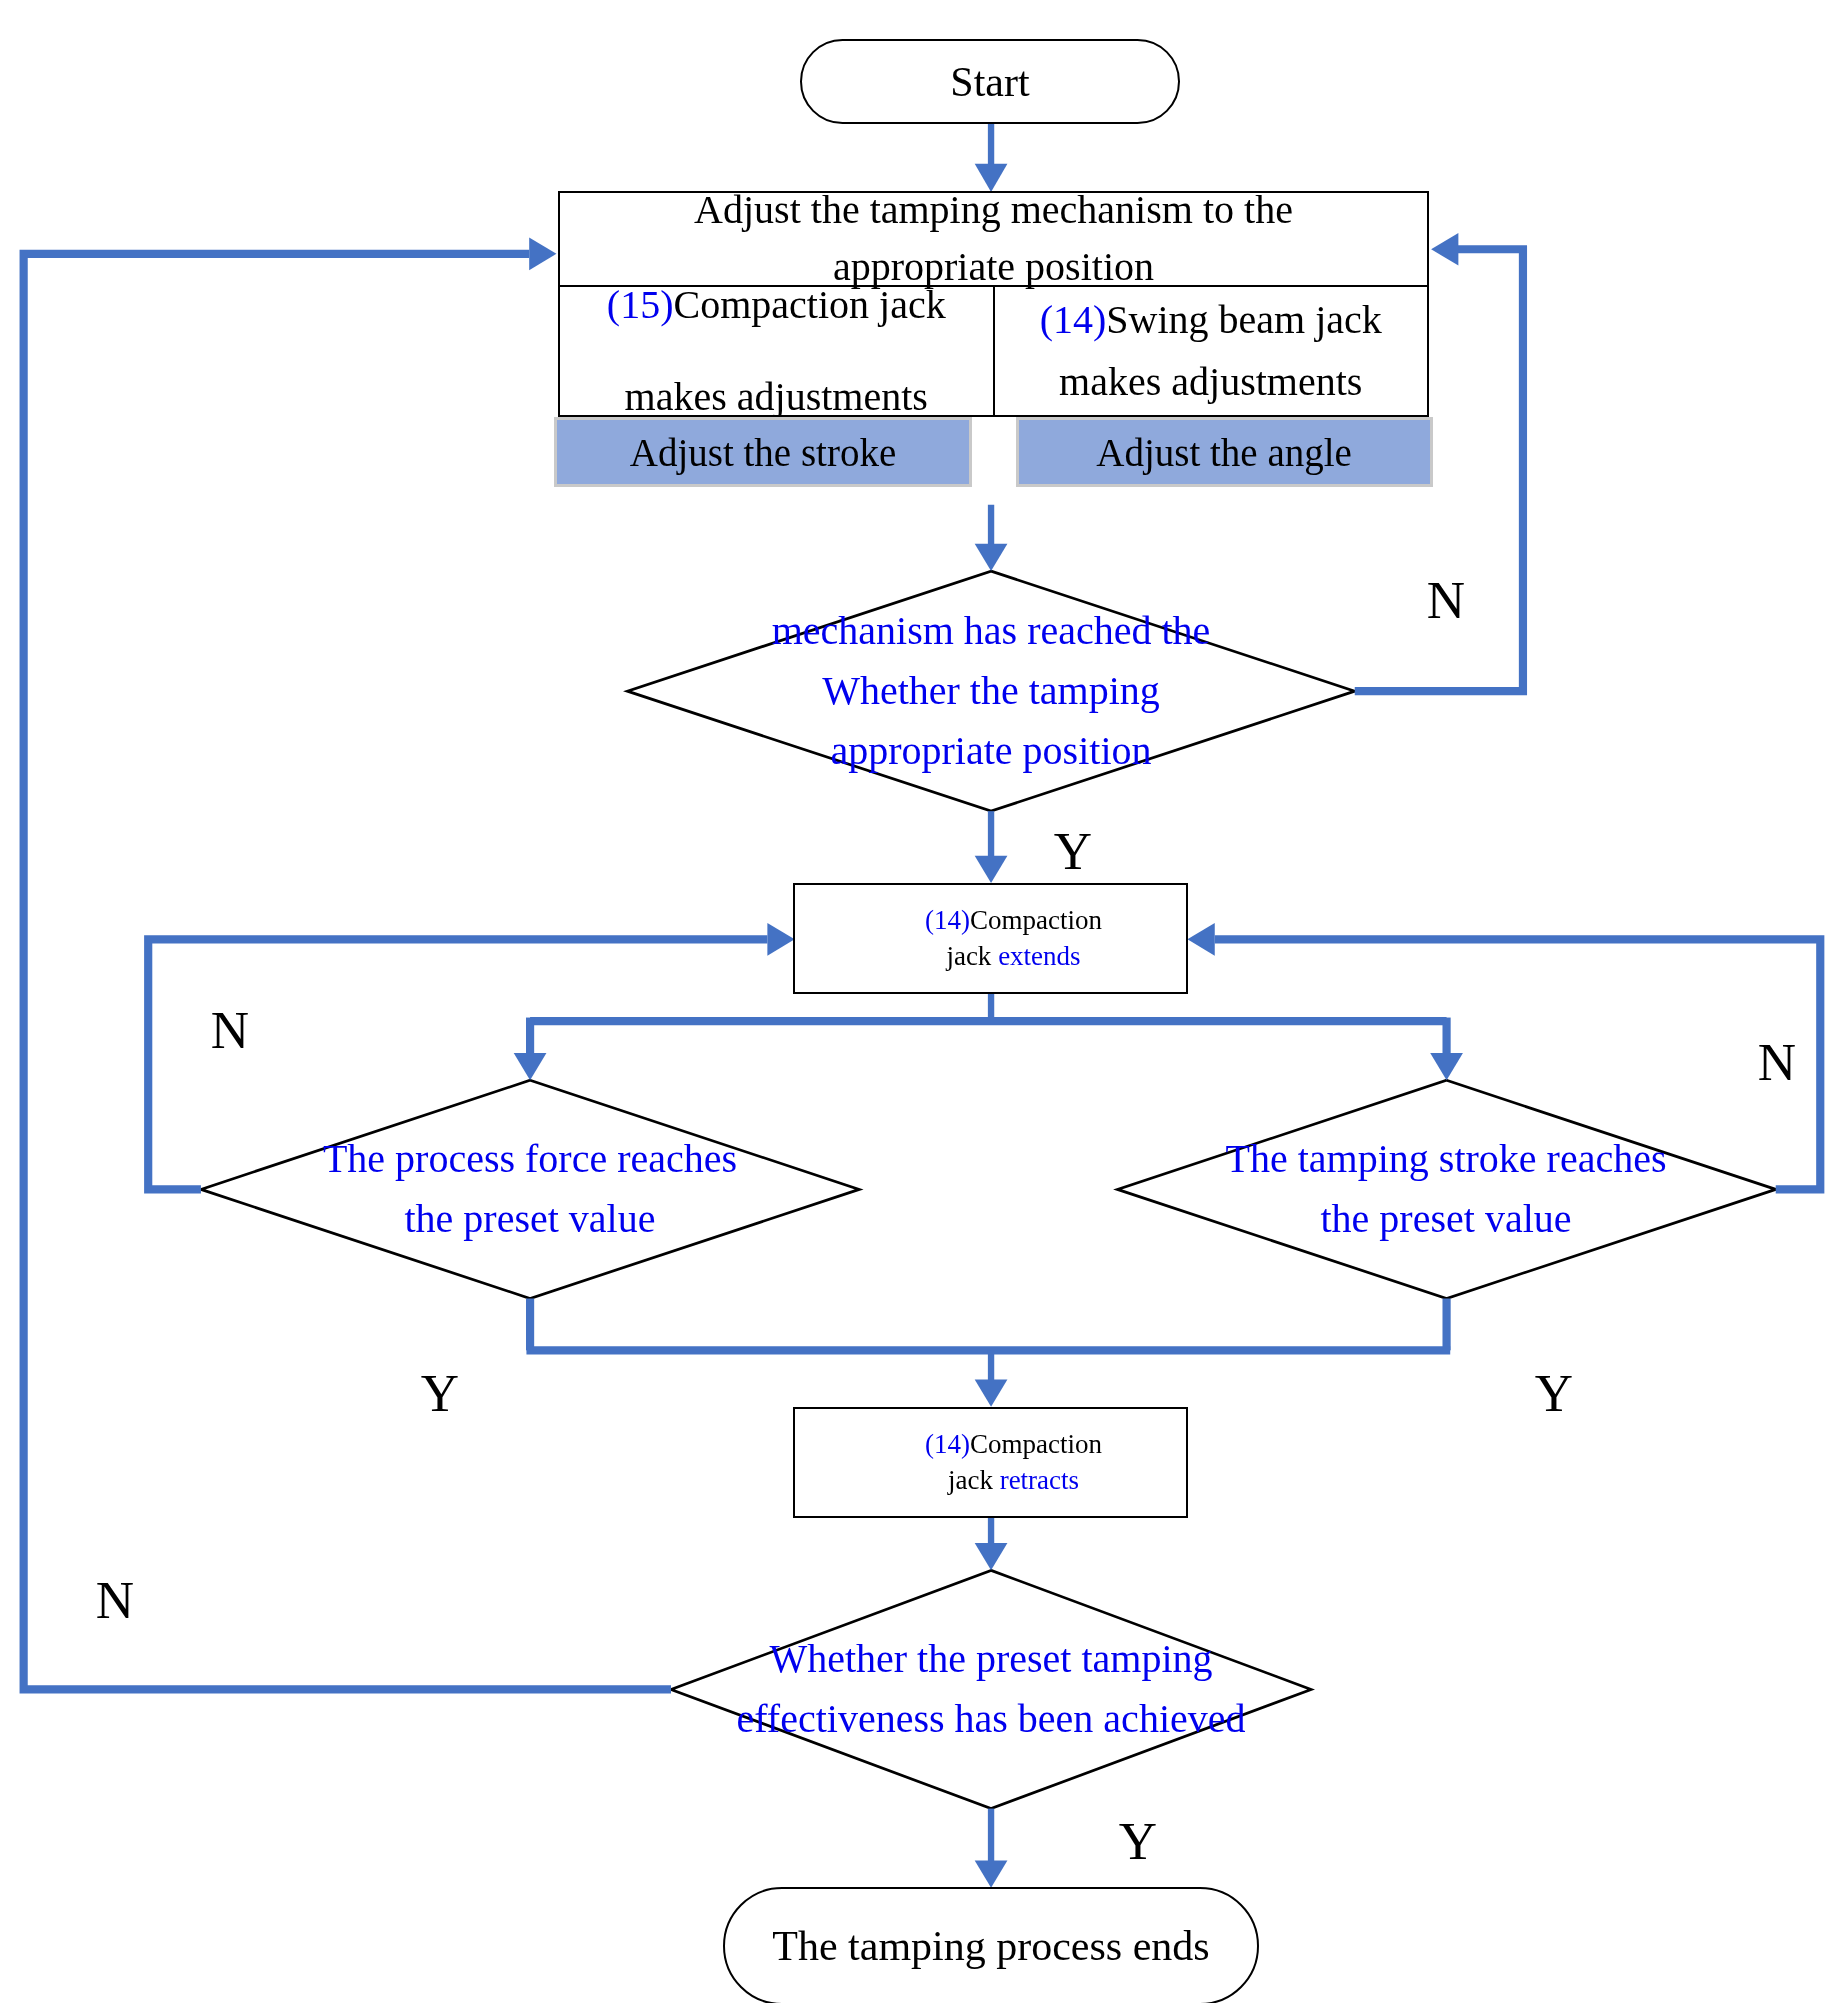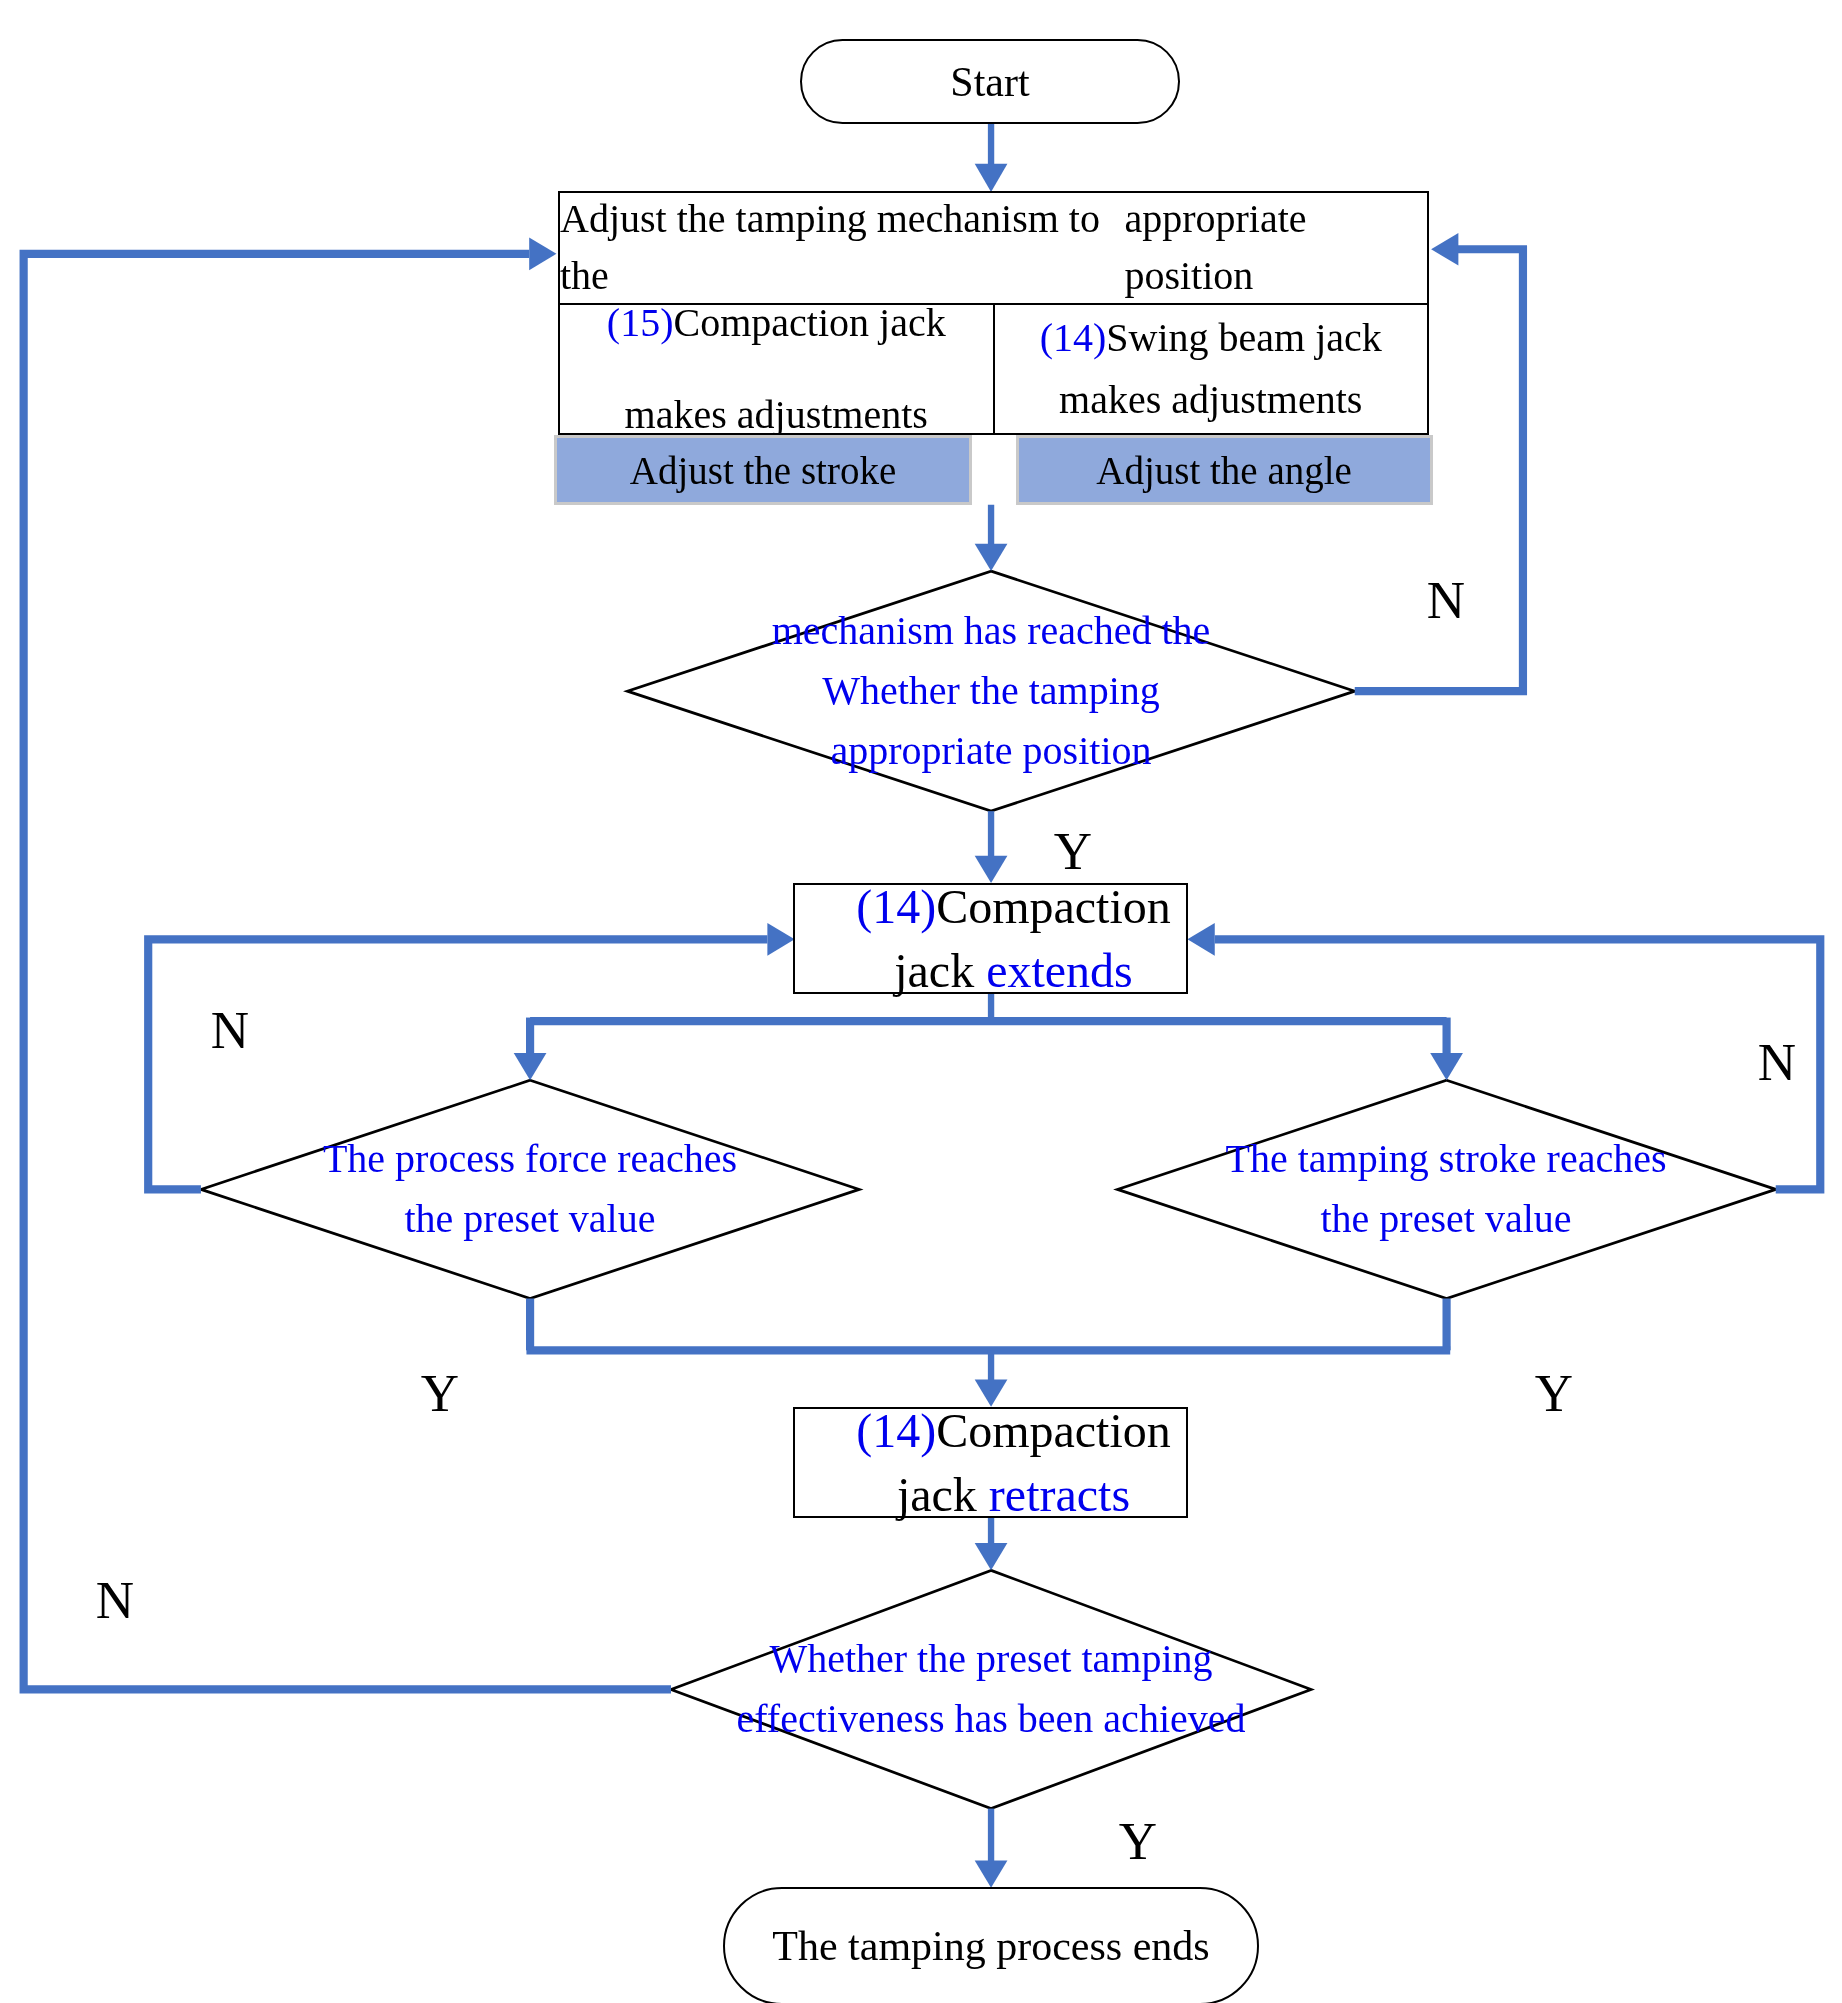--- a/index.html
+++ b/index.html
@@ -25,21 +25,21 @@
     z-index: 2;
     background: #ffffff;
   }
   .oval {
     border: 2.7px solid #000000;
     border-radius: 64px;
     font-size: 42px;
   }
   .rect {
     border: 2.7px solid #000000;
-    font-size: 48px;
+    font-size: 27px;
     line-height: 1.33;
     padding-left: 46px;
   }
   .blue { color: #0000EE; }
   
   .dlabel {
     position: absolute;
     transform: translate(-50%, -50%);
     text-align: center;
     color: #0000EE;
@@ -54,22 +54,22 @@
     transform: translate(-50%, -50%);
     font-size: 53px;
     color: #000000;
     z-index: 2;
   }
   
   #adjust-table { position:absolute; left:558px; top:170px; width:871px; z-index:2; }
   #adjust-table .t-title {
     box-sizing: border-box;
     border: 2.7px solid #000000;
-    height: 114px;
-    display: flex; flex-direction: row; align-items: center; justify-content: center;
+    height: 96px;
+    display: flex; flex-direction: column; align-items: center; justify-content: center;
     font-size: 40px; line-height: 1.42; background:#ffffff;
   }
   #adjust-table .t-cells {
     box-sizing: border-box;
     border: 2.7px solid #000000;
     border-top: none;
     height: 130px;
     display: flex;
     background:#ffffff;
   }

